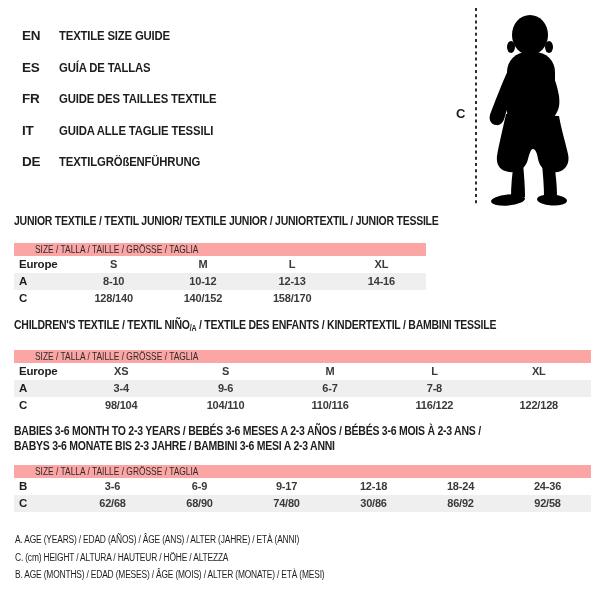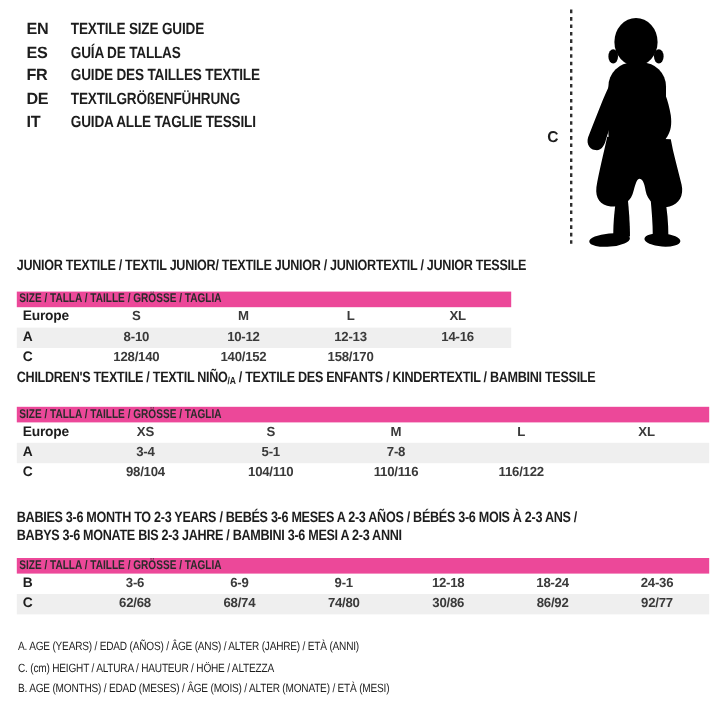--- a/index.html
+++ b/index.html
@@ -5,41 +5,41 @@
   html,body { margin:0; padding:0; background:#fff; }
   .page {
     position:relative; width:600px; height:600px; background:#ffffff;
     font-family:"Liberation Sans", sans-serif; color:#1d1d1d; overflow:hidden;
   }
   
   .cx { display:inline-block; transform:scaleX(0.84); transform-origin:0 50%; white-space:nowrap; }
 
   
   .lang-list { position:absolute; left:22px; top:14px; }
-  .lang-row { display:flex; height:19.5px; line-height:19.5px; font-size:13.5px; font-weight:bold; letter-spacing:-0.2px; }
+  .lang-row { display:flex; height:19.5px; line-height:19.5px; font-size:13.5px; font-weight:bold; letter-spacing:-0.2px;margin-top:12px; }
   .lang-code { width:37px; }
 
   
   .figure-svg { position:absolute; left:470px; top:6px; }
   .height-label { position:absolute; left:456px; top:106px; font-size:13px; font-weight:bold; }
 
   
   .section { position:absolute; left:14px; }
   .sec-junior   { top:214px; width:412px; }
-  .sec-children { top:307px; width:577px; }
+  .sec-children { top:318px; width:577px; }
   .sec-babies   { top:424px; width:577px; }
   .section-title { font-size:12.5px; font-weight:bold; line-height:14px; white-space:nowrap; letter-spacing:-0.3px; }
   .title-line { line-height:15px; }
   .sub-a { font-size:8.5px; vertical-align:-2px; }
 
   .size-table { margin-top:15px; }
   .sec-babies .size-table { margin-top:11px; }
   .header-bar {
-    height:13px; line-height:13px; background:#ec4899; color:#2b2b2b;
-    font-size:10.5px; font-weight:bold; padding-left:2px; overflow:hidden; white-space:nowrap;
+    height:13px; line-height:13px; background:#fca5a5; color:#2b2b2b;
+    font-size:10.5px; font-weight:normal; padding-left:21px; overflow:hidden; white-space:nowrap;
   }
   .header-bar .cx { transform:scaleX(0.8); }
   .trow { display:grid; height:17px; line-height:17px; font-size:11px; font-weight:bold; letter-spacing:-0.2px; }
   .t4 { grid-template-columns:55px repeat(4,1fr); }
   .t5 { grid-template-columns:55px repeat(5,1fr); }
   .t6 { grid-template-columns:55px repeat(6,1fr); }
   .trow.alt { background:#efefef; }
   .rlabel { padding-left:5px; text-align:left; color:#1d1d1d; font-size:11.5px; }
   .cell { text-align:center; color:#3a3a3a; }
 
@@ -59,26 +59,26 @@
     </div>
     <div class="lang-row">
       <span class="lang-code">ES</span>
       <span class="cx">GUÍA DE TALLAS</span>
     </div>
     <div class="lang-row">
       <span class="lang-code">FR</span>
       <span class="cx">GUIDE DES TAILLES TEXTILE</span>
     </div>
     <div class="lang-row">
+      <span class="lang-code">IT</span>
+      <span class="cx">GUIDA ALLE TAGLIE TESSILI</span>
+    </div>
+    <div class="lang-row">
       <span class="lang-code">DE</span>
       <span class="cx">TEXTILGRÖßENFÜHRUNG</span>
-    </div>
-    <div class="lang-row">
-      <span class="lang-code">IT</span>
-      <span class="cx">GUIDA ALLE TAGLIE TESSILI</span>
     </div>
   </div>
 
   <span class="height-label">C</span>
 
   <svg class="figure-svg" width="125" height="201" viewBox="0 0 125 201">
     <line x1="6" y1="2" x2="6" y2="200" stroke="#2e2e2e" stroke-width="2" stroke-dasharray="3 3.2"></line>
     <g fill="#000000">
 
       <ellipse cx="60" cy="29" rx="18" ry="20"></ellipse>
@@ -146,59 +146,61 @@
         <div class="rlabel">Europe</div>
         <div class="cell">XS</div>
         <div class="cell">S</div>
         <div class="cell">M</div>
         <div class="cell">L</div>
         <div class="cell">XL</div>
       </div>
       <div class="trow t5 alt">
         <div class="rlabel">A</div>
         <div class="cell">3-4</div>
-        <div class="cell">5-1</div>
+        <div class="cell">9-6</div>
+        <div class="cell">6-7</div>
         <div class="cell">7-8</div>
       </div>
       <div class="trow t5">
         <div class="rlabel">C</div>
         <div class="cell">98/104</div>
         <div class="cell">104/110</div>
         <div class="cell">110/116</div>
         <div class="cell">116/122</div>
+        <div class="cell">122/128</div>
       </div>
     </div>
   </div>
 
   <div class="section sec-babies">
     <div class="section-title">
       <div class="title-line"><span class="cx">BABIES 3-6 MONTH TO 2-3 YEARS / BEBÉS 3-6 MESES A 2-3 AÑOS / BÉBÉS 3-6 MOIS À 2-3 ANS /</span></div>
       <div class="title-line"><span class="cx">BABYS 3-6 MONATE BIS 2-3 JAHRE / BAMBINI 3-6 MESI A 2-3 ANNI</span></div>
     </div>
     <div class="size-table">
       <div class="header-bar">
         <span class="cx">SIZE / TALLA / TAILLE / GRÖSSE / TAGLIA</span>
       </div>
       <div class="trow t6">
         <div class="rlabel">B</div>
         <div class="cell">3-6</div>
         <div class="cell">6-9</div>
-        <div class="cell">9-1</div>
+        <div class="cell">9-17</div>
         <div class="cell">12-18</div>
         <div class="cell">18-24</div>
         <div class="cell">24-36</div>
       </div>
       <div class="trow t6 alt">
         <div class="rlabel">C</div>
         <div class="cell">62/68</div>
-        <div class="cell">68/74</div>
+        <div class="cell">68/90</div>
         <div class="cell">74/80</div>
         <div class="cell">30/86</div>
         <div class="cell">86/92</div>
-        <div class="cell">92/77</div>
+        <div class="cell">92/58</div>
       </div>
     </div>
   </div>
 
   <div class="footnotes">
     <div class="footnote"><span class="cx">A. AGE (YEARS) / EDAD (AÑOS) / ÂGE (ANS) / ALTER (JAHRE) / ETÀ (ANNI)</span></div>
     <div class="footnote"><span class="cx">C. (cm) HEIGHT / ALTURA / HAUTEUR / HÖHE / ALTEZZA</span></div>
     <div class="footnote"><span class="cx">B. AGE (MONTHS) / EDAD (MESES) / ÂGE (MOIS) / ALTER (MONATE) / ETÀ (MESI)</span></div>
   </div>
 

